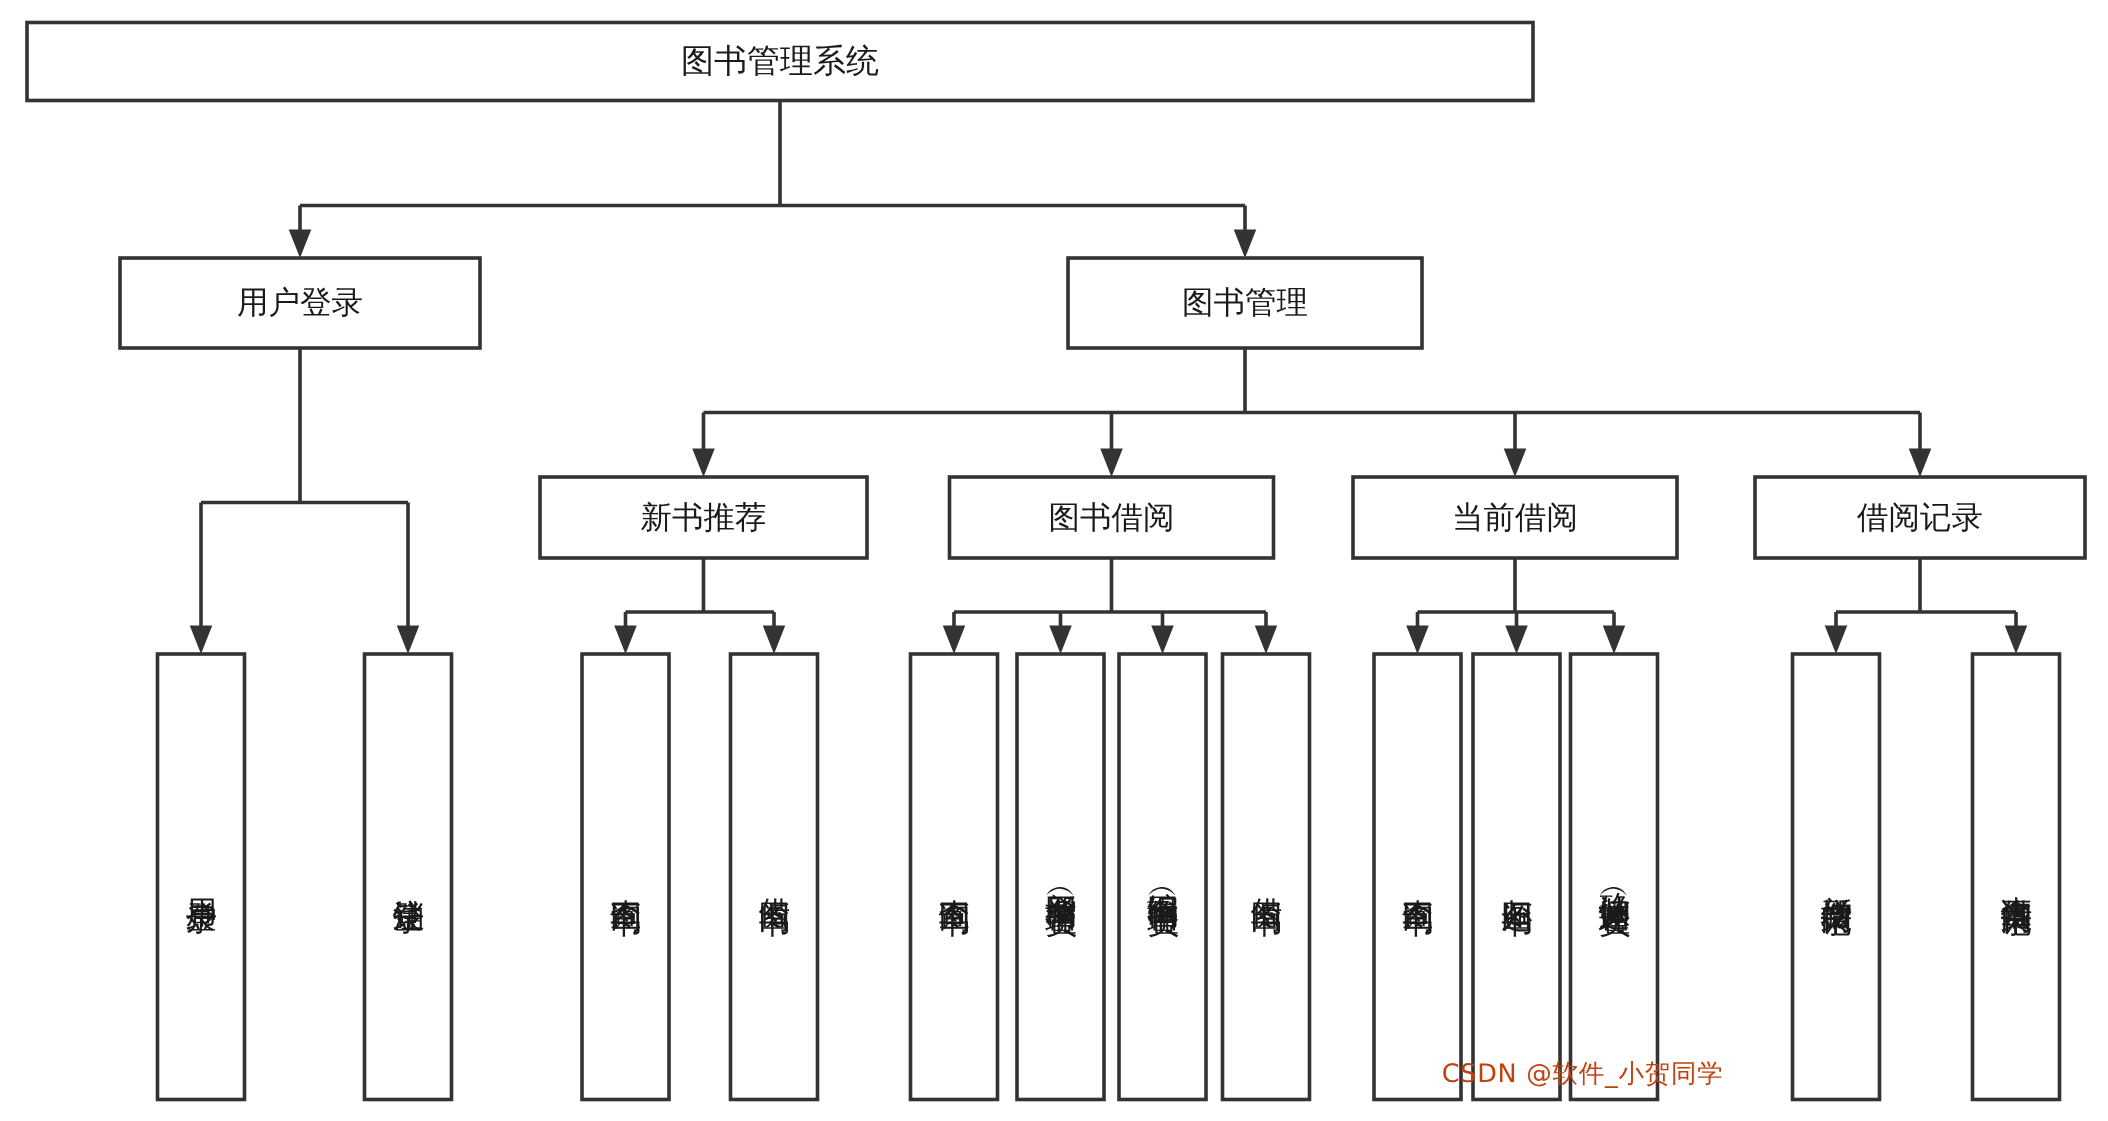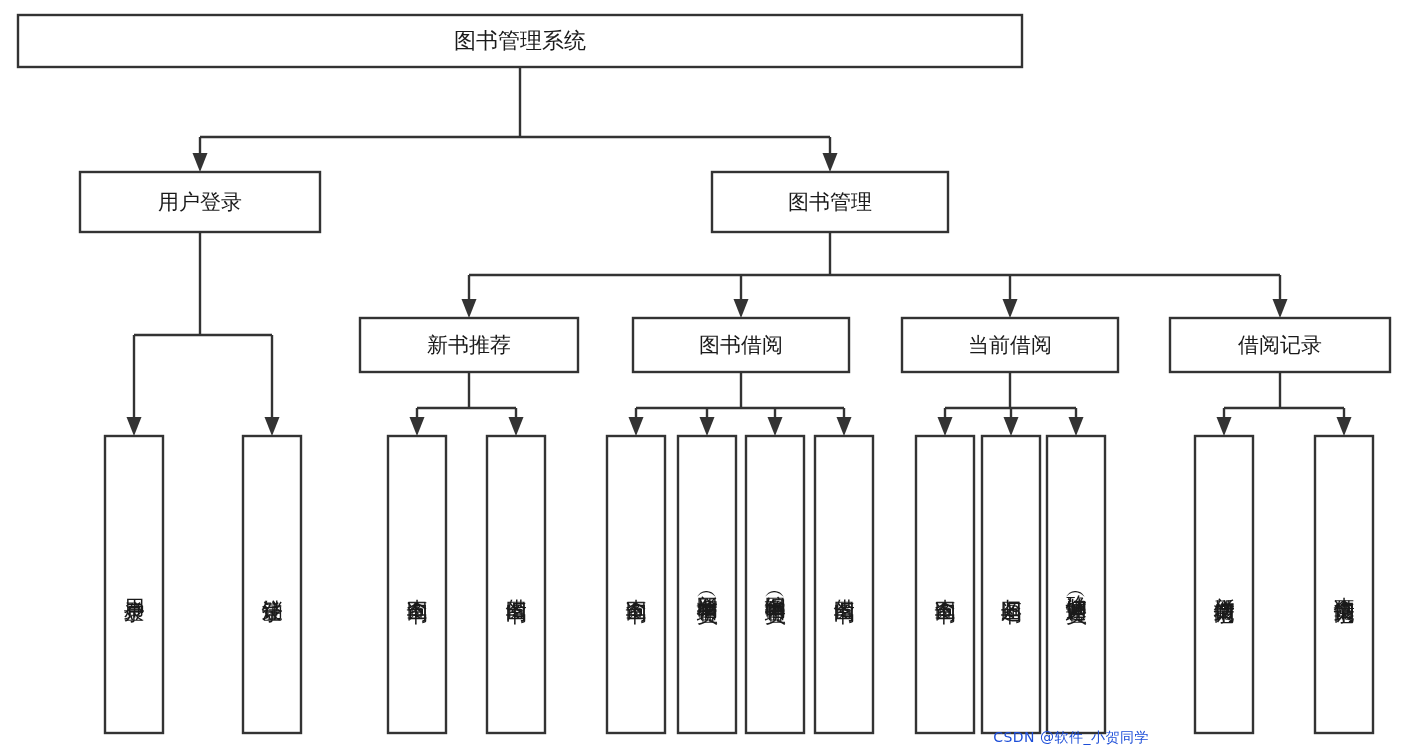--- a/index.html
+++ b/index.html
@@ -69,24 +69,24 @@
     font-size: 21px;
     line-height: 1.08;
     color: #1a1a1a;
     letter-spacing: 1.5px;
     text-align: center;
     white-space: nowrap;
   }
   .watermark {
     position: absolute;
     right: 8px;
-    bottom: 0;
-    font-family: "DejaVu Sans", "Liberation Sans", sans-serif;
-    font-size: 14px;
-    color: #1d4ed8;
+    bottom: 20px;
+    font-family: "DejaVu Sans", "Liberation Sans", sans-serif;
+    font-size: 17px;
+    color: #c2410c;
     letter-spacing: 0.5px;
     user-select: none;
     pointer-events: none;
   }
 </style>
 </head>
 <body>
 
 <div id="diagram-root">
   <svg class="diagram-canvas" id="diagram-svg" viewBox="0 0 1405 747" xmlns="http://www.w3.org/2000/svg">

